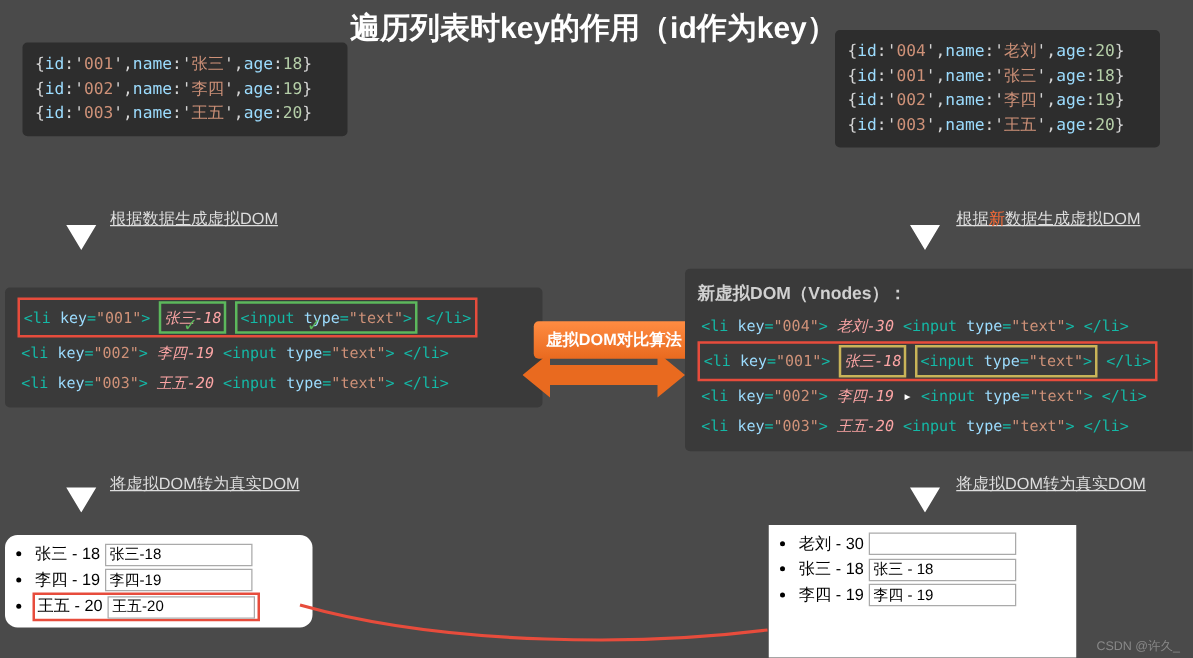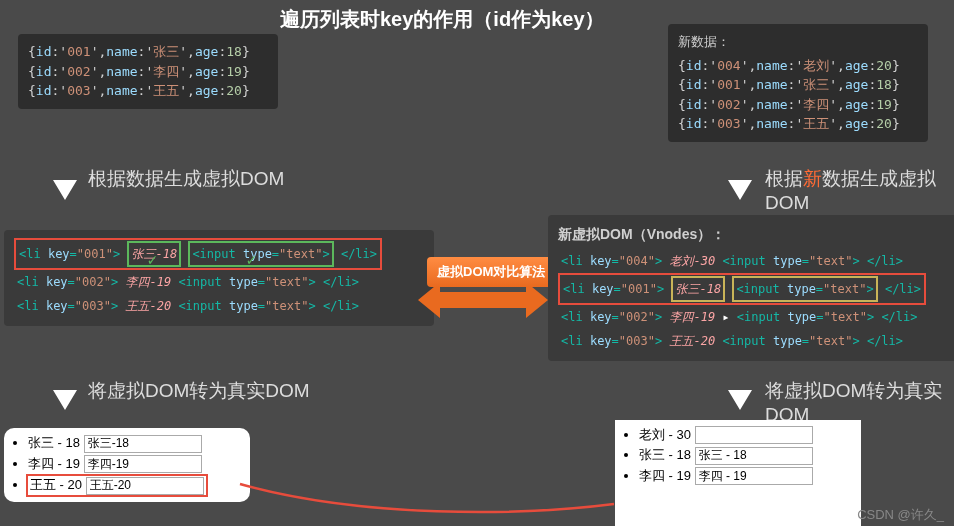--- a/index.html
+++ b/index.html
@@ -10,21 +10,21 @@
     background: #4a4a4a;
     font-family: "Microsoft YaHei", sans-serif;
     color: #fff;
     position: relative;
     overflow: hidden;
   }
   .title {
     position: absolute;
     top: 6px;
     left: 280px;
-    font-size: 20px;
+    font-size: 24px;
     font-weight: bold;
     color: #fff;
   }
   .codebox {
     background: #2d2d2d;
     border-radius: 4px;
     padding: 8px 10px;
     font-family: Consolas, monospace;
     font-size: 13px;
     line-height: 1.5;
@@ -70,22 +70,23 @@
     font-size: 16px;
     font-weight: bold;
   }
   .arrow-down {
     position: absolute;
   }
   .arrow-down svg { display: block; }
   .caption {
     position: absolute;
     color: #ddd;
-    font-size: 19px;
-    font-family: "Microsoft YaHei", sans-serif;
+    font-size: 13px;
+    font-family: "Microsoft YaHei", sans-serif;
+    text-decoration: underline;
   }
   .caption .orange { color: #ff6b35; }
   .compare-badge {
     position: absolute;
     background: linear-gradient(#ff8c42, #e96a1f);
     color: #fff;
     font-size: 13px;
     padding: 6px 10px;
     border-radius: 4px;
     font-weight: bold;
@@ -110,41 +111,40 @@
     padding: 1px 3px;
     width: 110px;
     font-family: "Microsoft YaHei", sans-serif;
   }
   .hl-red-row { border: 2px solid #e74c3c; margin: -1px -2px; padding: 0 2px; }
   .watermark {
     position: absolute;
     bottom: 2px;
     right: 10px;
     color: #888;
-    font-size: 13px;
+    font-size: 10px;
   }
   .red-curve {
     position: absolute;
     pointer-events: none;
   }
   .cur { color: #fff; }
 </style>
 </head>
 <body>
 
 <div class="title">遍历列表时key的作用（id作为key）</div>
 
 <div class="codebox" style="left:18px; top:34px; width:240px;">
   <div class="line"><span class="punc">{</span><span class="key">id</span><span class="punc">:'</span><span class="str">001</span><span class="punc">',</span><span class="key">name</span><span class="punc">:'</span><span class="str">张三</span><span class="punc">',</span><span class="key">age</span><span class="punc">:</span><span class="num">18</span><span class="punc">}</span></div>
   <div class="line"><span class="punc">{</span><span class="key">id</span><span class="punc">:'</span><span class="str">002</span><span class="punc">',</span><span class="key">name</span><span class="punc">:'</span><span class="str">李四</span><span class="punc">',</span><span class="key">age</span><span class="punc">:</span><span class="num">19</span><span class="punc">}</span></div>
   <div class="line"><span class="punc">{</span><span class="key">id</span><span class="punc">:'</span><span class="str">003</span><span class="punc">',</span><span class="key">name</span><span class="punc">:'</span><span class="str">王五</span><span class="punc">',</span><span class="key">age</span><span class="punc">:</span><span class="num">20</span><span class="punc">}</span></div>
 </div>
 
 <div class="codebox" style="left:668px; top:24px; width:240px;">
-  <div class="hdr">新数据：</div>
   <div class="line"><span class="punc">{</span><span class="key">id</span><span class="punc">:'</span><span class="str">004</span><span class="punc">',</span><span class="key">name</span><span class="punc">:'</span><span class="str">老刘</span><span class="punc">',</span><span class="key">age</span><span class="punc">:</span><span class="num">20</span><span class="punc">}</span></div>
   <div class="line"><span class="punc">{</span><span class="key">id</span><span class="punc">:'</span><span class="str">001</span><span class="punc">',</span><span class="key">name</span><span class="punc">:'</span><span class="str">张三</span><span class="punc">',</span><span class="key">age</span><span class="punc">:</span><span class="num">18</span><span class="punc">}</span></div>
   <div class="line"><span class="punc">{</span><span class="key">id</span><span class="punc">:'</span><span class="str">002</span><span class="punc">',</span><span class="key">name</span><span class="punc">:'</span><span class="str">李四</span><span class="punc">',</span><span class="key">age</span><span class="punc">:</span><span class="num">19</span><span class="punc">}</span></div>
   <div class="line"><span class="punc">{</span><span class="key">id</span><span class="punc">:'</span><span class="str">003</span><span class="punc">',</span><span class="key">name</span><span class="punc">:'</span><span class="str">王五</span><span class="punc">',</span><span class="key">age</span><span class="punc">:</span><span class="num">20</span><span class="punc">}</span></div>
 </div>
 
 <div class="arrow-down" style="left:45px; top:150px;">
 <svg width="40" height="50">
       <path d="M20 0 L20 30 L8 30 L20 50 L32 30 L20 30" fill="#fff"></path>
     </svg>

